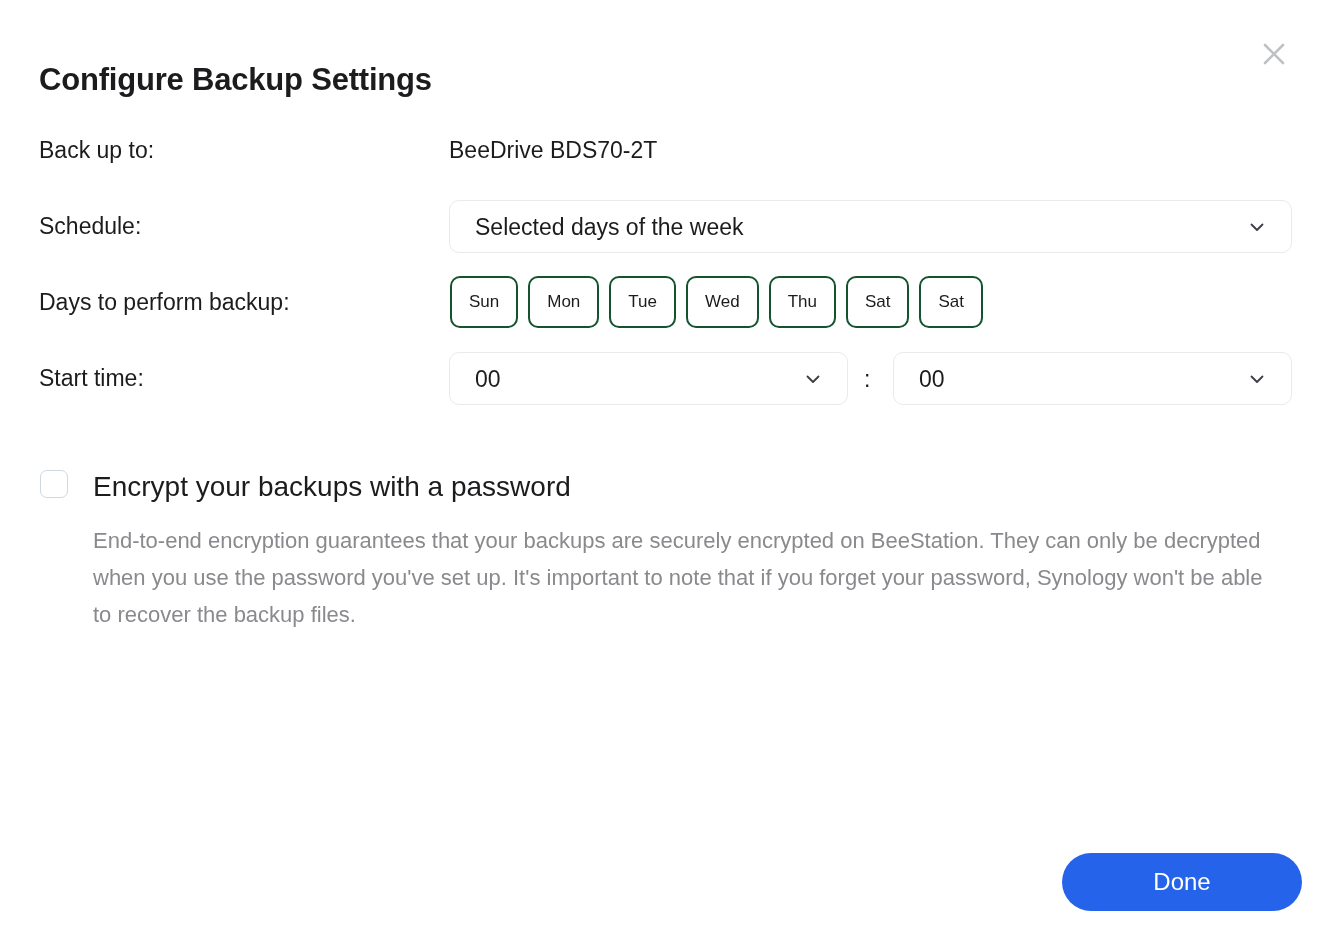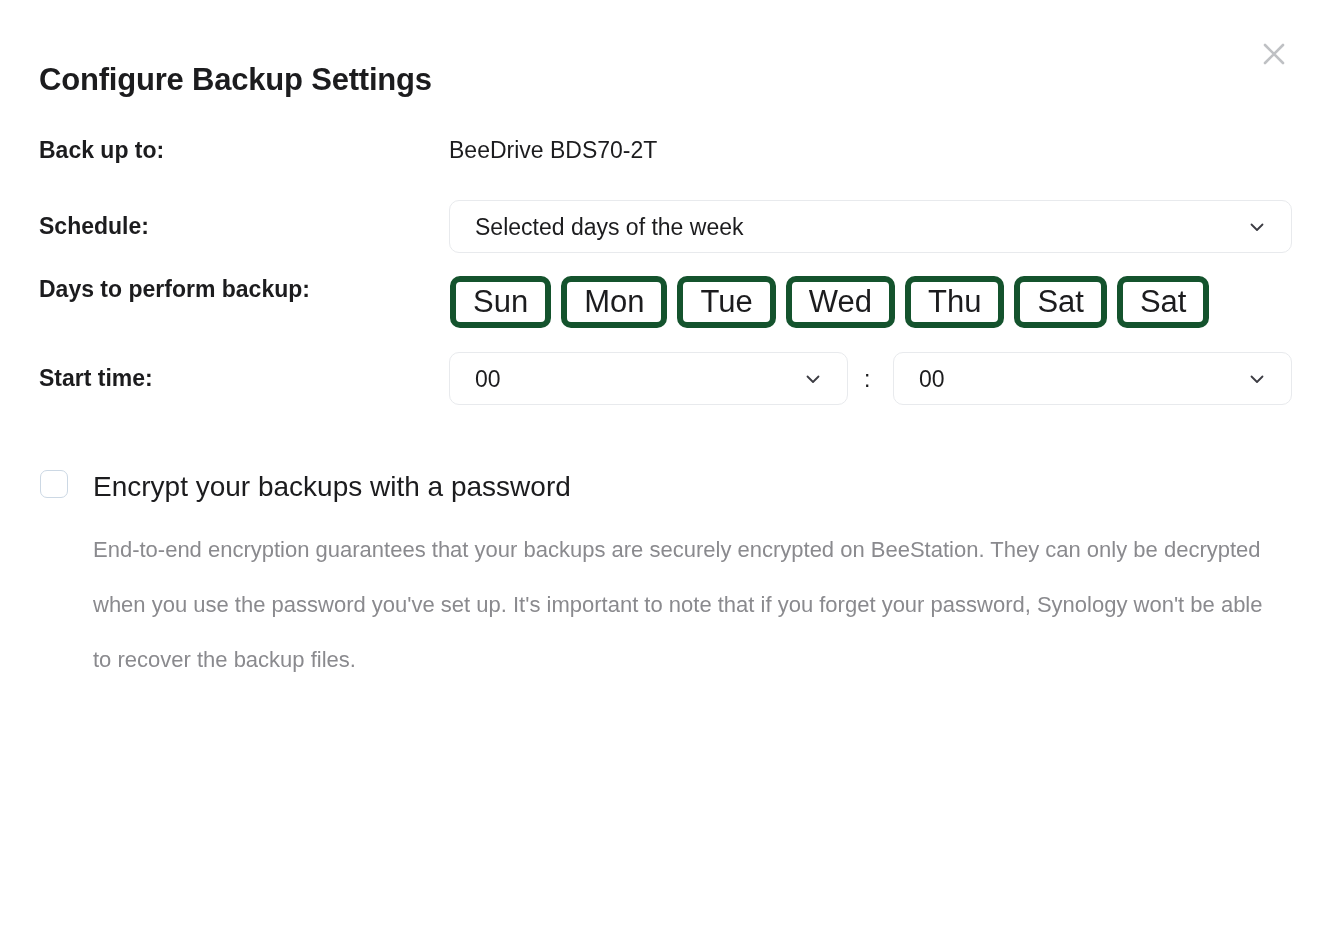--- a/index.html
+++ b/index.html
@@ -61,26 +61,25 @@
     top: 0;
     width: 1344px;
   }
   .row-label {
     position: absolute;
     left: 39px;
     font-size: 23px;
     color: #1c1c1e;
     line-height: 30px;
     white-space: nowrap;
-    font-weight: bold;
   }
 
   .label-backup-to { top: 135px; }
   .label-schedule  { top: 211px; }
-  .label-days      { top: 274px; }
+  .label-days      { top: 287px; }
   .label-starttime { top: 363px; }
 
   .value-backup-to {
     position: absolute;
     left: 449px;
     top: 134px;
     font-size: 23px;
     color: #1c1c1e;
     line-height: 32px;
     white-space: nowrap;
@@ -149,26 +148,26 @@
     left: 450px;
     top: 276px;
     display: flex;
     gap: 10px;
   }
   .day-chip {
     height: 52px;
     min-width: 60px;
     padding: 0 17px;
     background: #ffffff;
-    border: 6px solid #14532d;
+    border: 2px solid #14532d;
     border-radius: 10px;
     display: flex;
     align-items: center;
     justify-content: center;
-    font-size: 31px;
+    font-size: 17px;
     color: #1c1c1e;
     line-height: 30px;
     cursor: pointer;
     white-space: nowrap;
   }
 
   
   .encrypt-block {
     position: absolute;
     left: 0;
@@ -197,21 +196,21 @@
     white-space: nowrap;
     cursor: pointer;
   }
   .encrypt-desc {
     position: absolute;
     left: 93px;
     top: 522px;
     width: 1190px;
     font-size: 22px;
     color: #8a8a8e;
-    line-height: 55px;
+    line-height: 37px;
   }
 
   
   .note {
     position: absolute;
     left: 39px;
     top: 730px;
     width: 1200px;
     font-size: 22px;
     color: #1c1c1e;
@@ -309,14 +308,17 @@
 
   <div class="encrypt-block">
     <div class="checkbox">
       
     </div>
     <div class="encrypt-label">Encrypt your backups with a password</div>
     <div class="encrypt-desc">End-to-end encryption guarantees that your backups are securely encrypted on BeeStation. They can only be decrypted when you use the password you've set up. It's important to note that if you forget your password, Synology won't be able to recover the backup files.</div>
   </div>
 
 
+  <div class="footer">
+    <button class="done-btn">Done</button>
+  </div>
 
 </div>
 
 </body></html>

